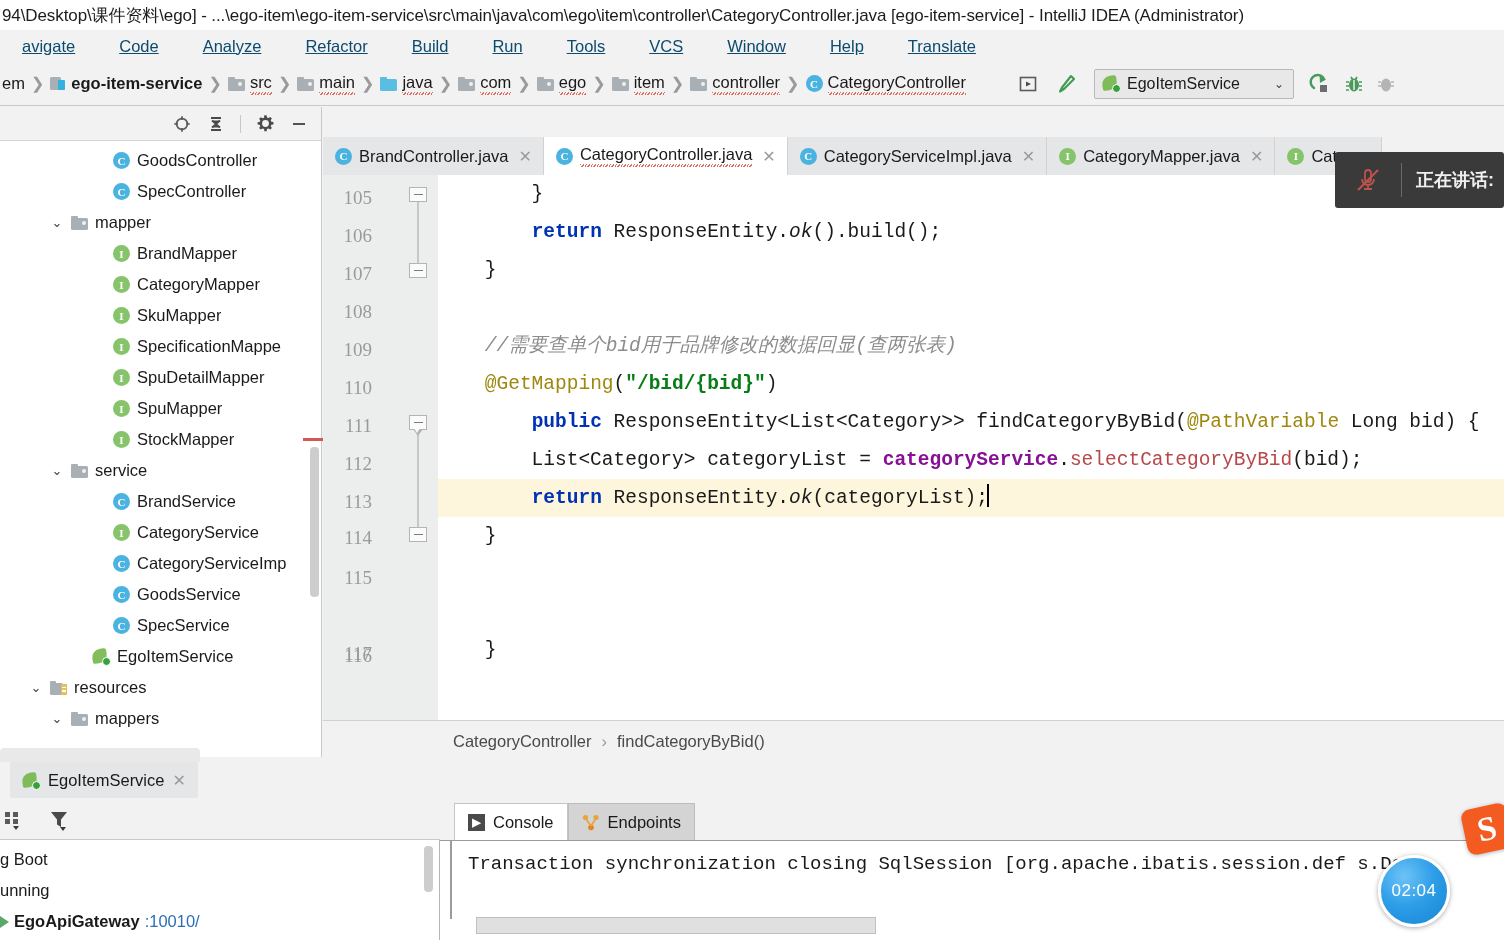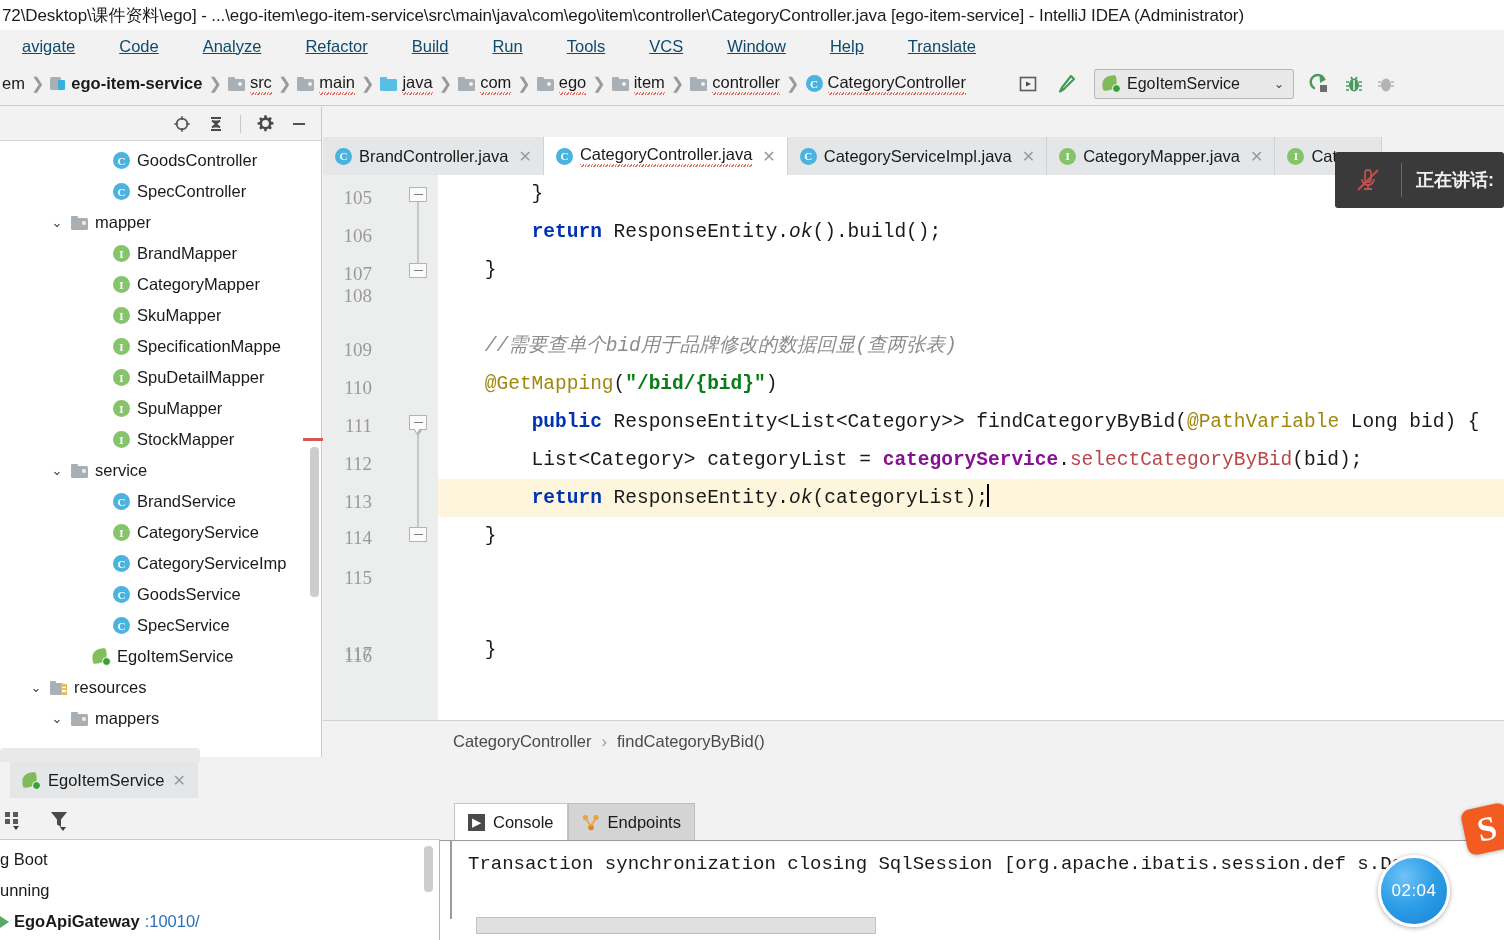--- a/index.html
+++ b/index.html
@@ -364,21 +364,21 @@
     position: absolute; left: 0; top: 748px; width: 200px; height: 16px;
     background: #e9e9e9; border-radius: 4px 4px 0 0;
   }
 </style>
 </head>
 <body>
 
 <div id="app">
 
   <div class="titlebar">
-    <div class="title-text">72\Desktop\课件资料\ego] - ...\ego-item\ego-item-service\src\main\java\com\ego\item\controller\CategoryController.java [ego-item-service] - IntelliJ IDEA (Administrator)</div>
+    <div class="title-text">94\Desktop\课件资料\ego] - ...\ego-item\ego-item-service\src\main\java\com\ego\item\controller\CategoryController.java [ego-item-service] - IntelliJ IDEA (Administrator)</div>
   </div>
 
   <div class="menubar" id="menubar">
       <div class="menu-item">avigate</div>
       <div class="menu-item">Code</div>
       <div class="menu-item">Analyze</div>
       <div class="menu-item">Refactor</div>
       <div class="menu-item">Build</div>
       <div class="menu-item">Run</div>
       <div class="menu-item">Tools</div>
@@ -688,21 +688,21 @@
       </div>
     </div>
 
   <div class="editor">
     <div class="hl-gut" style="top:304px;"></div>
     <div class="hl-line" style="top:304px;"></div>
     <div class="gutter" id="gutter">
         <div class="gnum" style="top: 12px;">105</div>
         <div class="gnum" style="top: 50px;">106</div>
         <div class="gnum" style="top: 88px; text-align: right;">107</div>
-        <div class="gnum" style="top: 110px;">108</div>
+        <div class="gnum" style="top: 126px;">108</div>
         <div class="gnum" style="top: 164px;">109</div>
         <div class="gnum" style="top: 202px;">110</div>
         <div class="gnum" style="top: 240px;">111</div>
         <div class="gnum" style="top: 278px;">112</div>
         <div class="gnum" style="top: 316px;">113</div>
         <div class="gnum" style="top: 352px;">114</div>
         <div class="gnum" style="top: 392px;">115</div>
         <div class="gnum" style="top: 430px; margin-top: 40px;">116</div>
         <div class="gnum" style="top: 468px;">117</div>
       </div>

